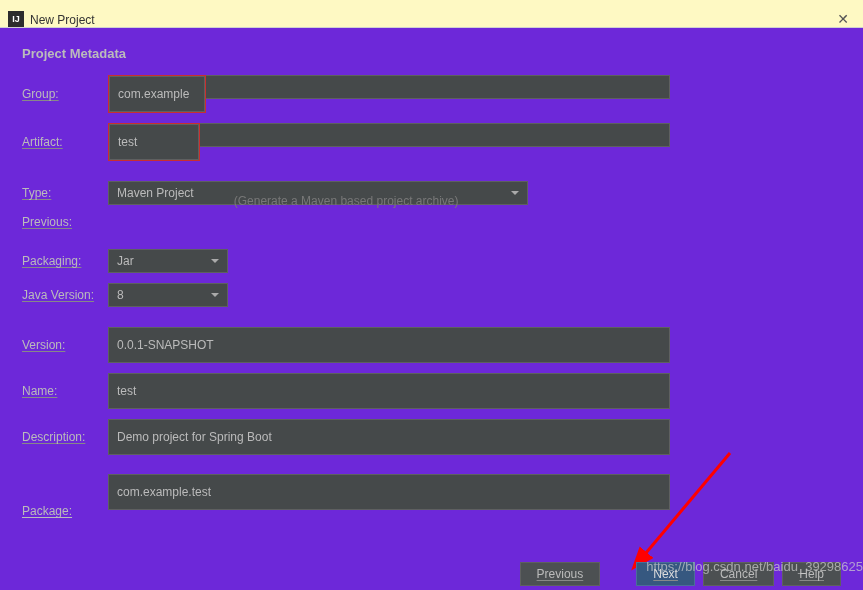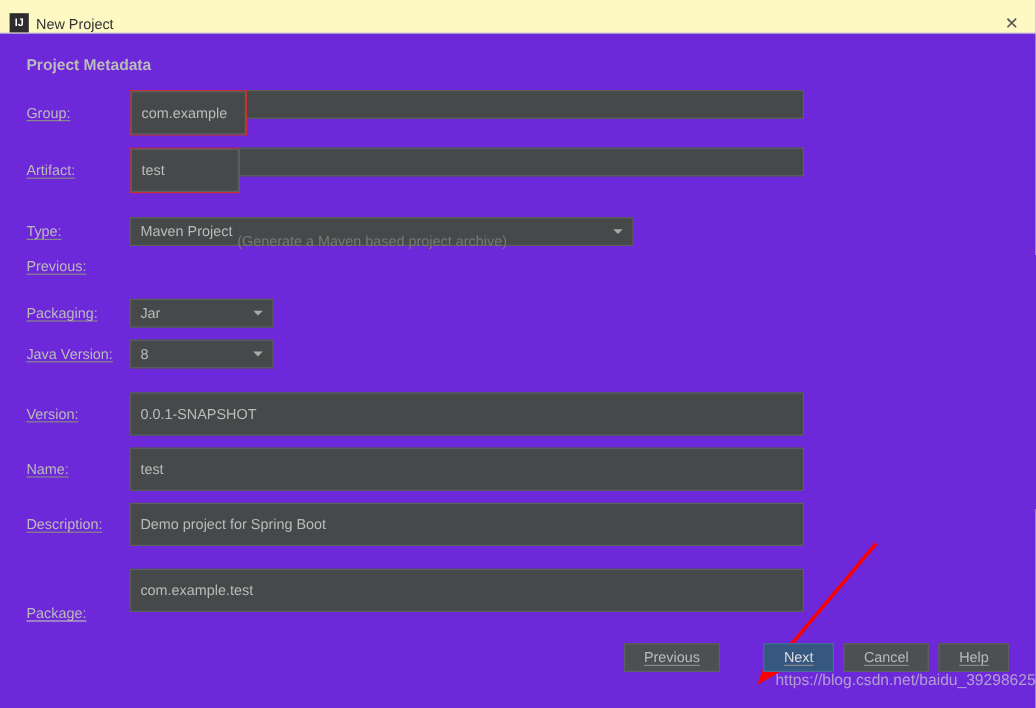--- a/index.html
+++ b/index.html
@@ -121,27 +121,27 @@
     .select::after {
       content: "";
       position: absolute;
       right: 8px;
       top: 50%;
       transform: translateY(-50%);
       border-left: 4px solid transparent;
       border-right: 4px solid transparent;
       border-top: 4px solid #aaa;
     }
-    .select-wide { width: 420px; }
+    .select-wide { width: 420px; gap: 36px; }
     .select-narrow { width: 120px; }
     .select .hint { color: #787878; margin-left: 4px; margin-top: 16px; }
     .spacer { height: 10px; }
     .button-bar {
       position: absolute;
-      bottom: 30px;
+      bottom: 4px;
       right: 22px;
       display: flex;
       gap: 8px;
     }
     .btn {
       background: #4c5052;
       border: 1px solid #5e6060;
       color: #bbbbbb;
       height: 24px;
       padding: 0 16px;

